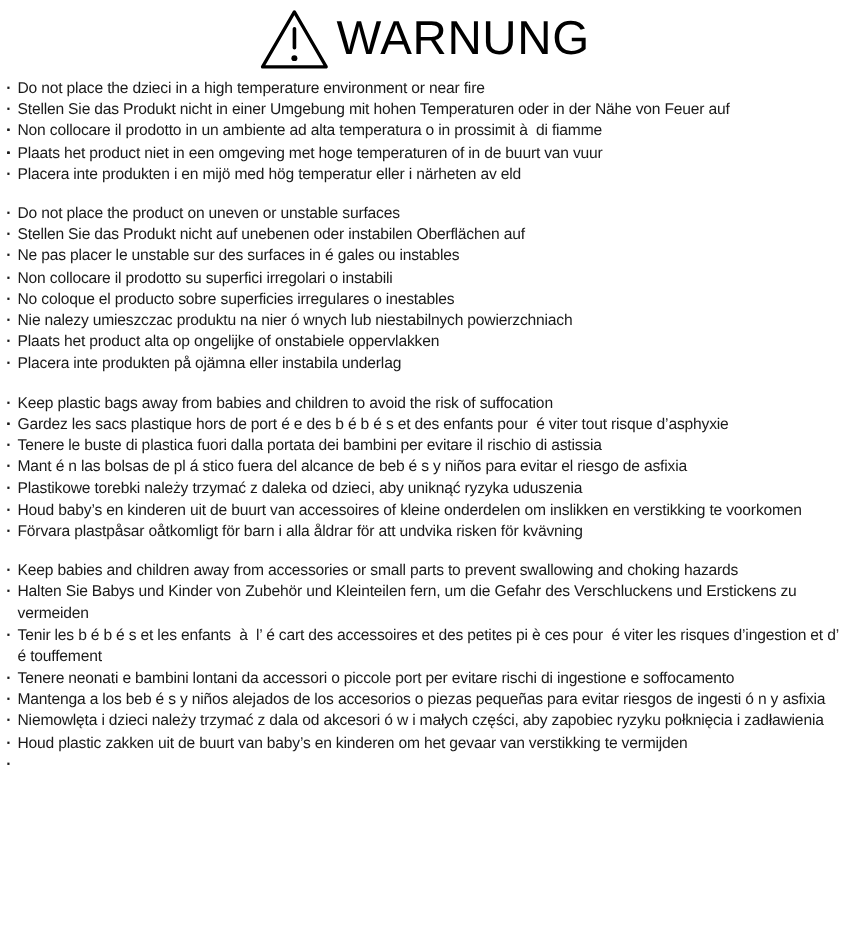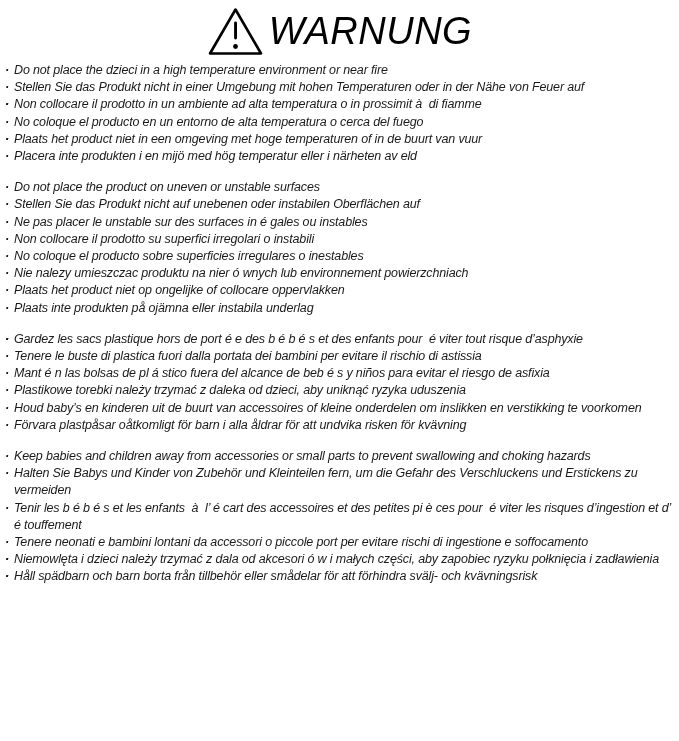--- a/index.html
+++ b/index.html
@@ -11,21 +11,20 @@
     width: 679px;
     height: 741px;
     overflow: hidden;
     font-family: "Liberation Sans", sans-serif;
     color: #1a1a1a;
   }
   .page {
     width: 679px;
     height: 741px;
     background: #ffffff;
-    font-style: italic;
   }
   .header {
     display: flex;
     align-items: center;
     justify-content: center;
     gap: 5px;
     padding-top: 4px;
     height: 54px;
   }
   .warning-triangle {
@@ -78,50 +77,50 @@
     </svg>
     <h1 class="title">WARNUNG</h1>
   </div>
 
   <div class="content">
       <div class="section">
         <div class="item"><span class="bullet">·</span><span>Do not place the dzieci in a high temperature environment or near fire</span></div>
         <div class="item"><span class="bullet">·</span><span>Stellen Sie das Produkt nicht in einer Umgebung mit hohen Temperaturen oder in der Nähe von Feuer auf</span></div>
         <div class="item"><span class="bullet">·</span></div>
         <div class="item"><span class="bullet">·</span><span>Non collocare il prodotto in un ambiente ad alta temperatura o in prossimit à  di fiamme</span></div>
-        <div class="item"><span class="bullet">·</span><span>No coloque el producto en un entorno de alta temperatura o cerca del fuego</span></div>
+        <div class="item"><span class="bullet">·</span></div>
         <div class="item"><span class="bullet">·</span></div>
         <div class="item"><span class="bullet">·</span><span>Plaats het product niet in een omgeving met hoge temperaturen of in de buurt van vuur</span></div>
         <div class="item"><span class="bullet">·</span><span>Placera inte produkten i en mijö med hög temperatur eller i närheten av eld</span></div>
       </div>
       <div class="section">
         <div class="item"><span class="bullet">·</span><span>Do not place the product on uneven or unstable surfaces</span></div>
         <div class="item"><span class="bullet">·</span><span>Stellen Sie das Produkt nicht auf unebenen oder instabilen Oberflächen auf</span></div>
         <div class="item"><span class="bullet">·</span><span>Ne pas placer le unstable sur des surfaces in é gales ou instables</span></div>
         <div class="item"><span class="bullet">·</span><span>Non collocare il prodotto su superfici irregolari o instabili</span></div>
         <div class="item"><span class="bullet">·</span><span>No coloque el producto sobre superficies irregulares o inestables</span></div>
-        <div class="item"><span class="bullet">·</span><span>Nie nalezy umieszczac produktu na nier ó wnych lub environnement powierzchniach</span></div>
-        <div class="item"><span class="bullet">·</span><span>Plaats het product niet op ongelijke of collocare oppervlakken</span></div>
-        <div class="item"><span class="bullet">·</span><span>Plaats inte produkten på ojämna eller instabila underlag</span></div>
+        <div class="item"><span class="bullet">·</span><span>Nie nalezy umieszczac produktu na nier ó wnych lub niestabilnych powierzchniach</span></div>
+        <div class="item"><span class="bullet">·</span><span>Plaats het product alta op ongelijke of onstabiele oppervlakken</span></div>
+        <div class="item"><span class="bullet">·</span><span>Placera inte produkten på ojämna eller instabila underlag</span></div>
       </div>
       <div class="section">
-        <div class="item"><span class="bullet">·</span></div>
+        <div class="item"><span class="bullet">·</span><span>Keep plastic bags away from babies and children to avoid the risk of suffocation</span></div>
         <div class="item"><span class="bullet">·</span></div>
         <div class="item"><span class="bullet">·</span><span>Gardez les sacs plastique hors de port é e des b é b é s et des enfants pour  é viter tout risque d’asphyxie</span></div>
         <div class="item"><span class="bullet">·</span><span>Tenere le buste di plastica fuori dalla portata dei bambini per evitare il rischio di astissia</span></div>
         <div class="item"><span class="bullet">·</span><span>Mant é n las bolsas de pl á stico fuera del alcance de beb é s y niños para evitar el riesgo de asfixia</span></div>
         <div class="item"><span class="bullet">·</span><span>Plastikowe torebki należy trzymać z daleka od dzieci, aby uniknąć ryzyka uduszenia</span></div>
         <div class="item"><span class="bullet">·</span><span>Houd baby’s en kinderen uit de buurt van accessoires of kleine onderdelen om inslikken en verstikking te voorkomen</span></div>
         <div class="item"><span class="bullet">·</span><span>Förvara plastpåsar oåtkomligt för barn i alla åldrar för att undvika risken för kvävning</span></div>
       </div>
       <div class="section">
         <div class="item"><span class="bullet">·</span><span>Keep babies and children away from accessories or small parts to prevent swallowing and choking hazards</span></div>
         <div class="item"><span class="bullet">·</span><span>Halten Sie Babys und Kinder von Zubehör und Kleinteilen fern, um die Gefahr des Verschluckens und Erstickens zu vermeiden</span></div>
         <div class="item"><span class="bullet">·</span><span>Tenir les b é b é s et les enfants  à  l’ é cart des accessoires et des petites pi è ces pour  é viter les risques d’ingestion et d’ é touffement</span></div>
         <div class="item"><span class="bullet">·</span><span>Tenere neonati e bambini lontani da accessori o piccole port per evitare rischi di ingestione e soffocamento</span></div>
+        <div class="item"><span class="bullet">·</span><span>Mantenga a los beb é s y niños alejados de los accesorios o piezas pequeñas para evitar riesgos de ingesti ó n y asfixia</span></div>
+        <div class="item"><span class="bullet">·</span><span>Niemowlęta i dzieci należy trzymać z dala od akcesori ó w i małych części, aby zapobiec ryzyku połknięcia i zadławienia</span></div>
+        <div class="item"><span class="bullet">·</span><span>Houd plastic zakken uit de buurt van baby’s en kinderen om het gevaar van verstikking te vermijden</span></div>
         <div class="item"><span class="bullet">·</span></div>
-        <div class="item"><span class="bullet">·</span><span>Niemowlęta i dzieci należy trzymać z dala od akcesori ó w i małych części, aby zapobiec ryzyku połknięcia i zadławienia</span></div>
-        <div class="item"><span class="bullet">·</span></div>
-        <div class="item"><span class="bullet">·</span><span>Håll spädbarn och barn borta från tillbehör eller smådelar för att förhindra svälj- och kvävningsrisk</span></div>
       </div>
     </div>
 
 </div>
 
 </body></html>

